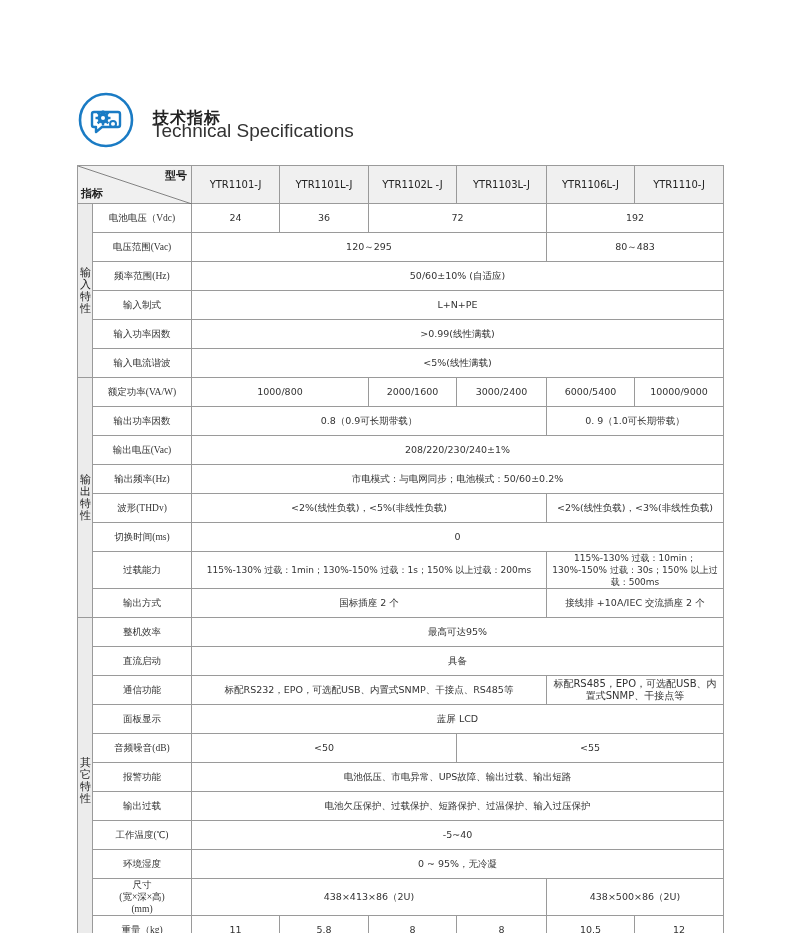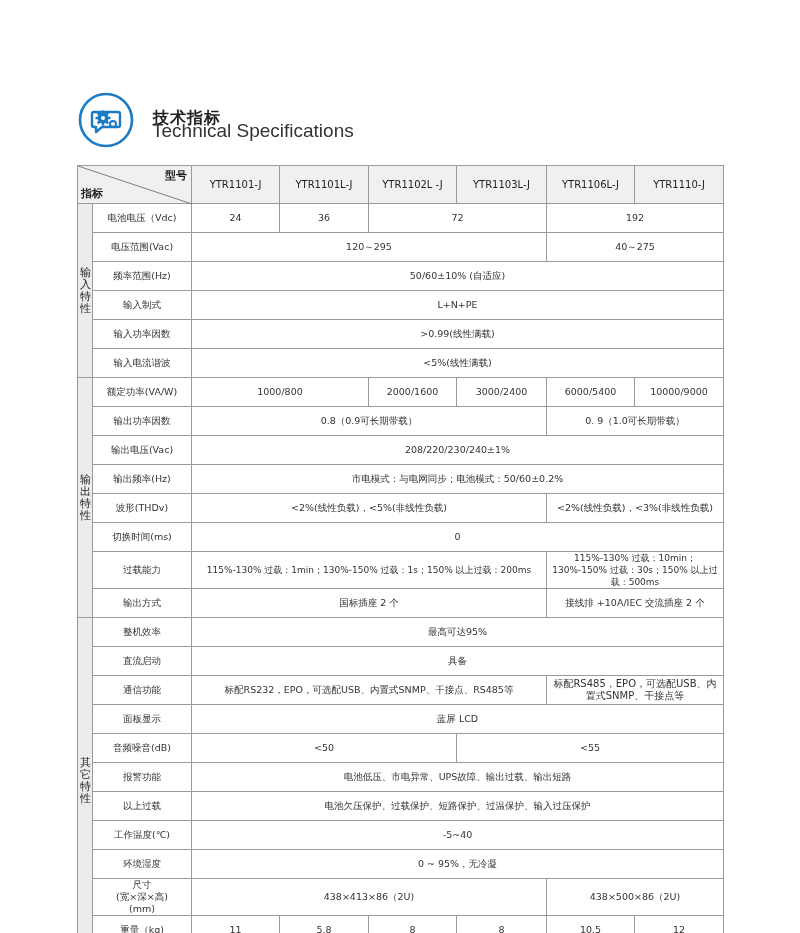--- a/index.html
+++ b/index.html
@@ -9,21 +9,21 @@
   .hdr-icon { position:absolute; left:0; top:3px; width:58px; height:58px; }
   .hdr-cn { position:absolute; left:76px; top:20px; font-size:16px; font-weight:bold; color:#222; letter-spacing:1px; }
   .hdr-en { position:absolute; left:75px; top:32px; font-size:19px; color:#333; font-family:"Liberation Sans",sans-serif; }
   table.spec { position:absolute; left:77px; top:165px; border-collapse:collapse; table-layout:fixed;
                width:646px; font-size:9.5px; color:#333; }
   table.spec td, table.spec th { border:1px solid #9a9a9a; text-align:center; vertical-align:middle;
                padding:0 2px; font-weight:normal; line-height:12px; }
   table.spec th { background:#f0f0f0; height:37px; font-size:10px; color:#222; }
   table.spec td { height:28px; }
   td.grp { background:#ececec; font-size:11px; font-weight:bold; color:#222; line-height:15px; padding:0; }
-  td.lbl { color:#333; }
+  td.lbl { color:#333;font-family:Liberation Serif, serif; }
   th.corner { position:relative; padding:0; }
   th.corner svg { position:absolute; left:0; top:0; }
   .corner-top { position:absolute; right:4px; top:4px; font-size:11px; font-weight:bold; color:#222; }
   .corner-bot { position:absolute; left:3px; bottom:3px; font-size:11px; font-weight:bold; color:#222; }
   .notes { position:absolute; left:77px; top:880px; font-size:9px; color:#333; line-height:11.5px; }
 </style>
 </head>
 <body>
 
 <div class="hdr">
@@ -80,21 +80,21 @@
 性</span></td>
     <td class="lbl">电池电压（Vdc)</td>
     <td>24</td>
     <td>36</td>
     <td colspan="2">72</td>
     <td colspan="2">192</td>
   </tr>
   <tr>
     <td class="lbl">电压范围(Vac)</td>
     <td colspan="4">120～295</td>
-    <td colspan="2">40～275</td>
+    <td colspan="2">80～483</td>
   </tr>
   <tr>
     <td class="lbl">频率范围(Hz)</td>
     <td colspan="6">50/60±10% (自适应)</td>
   </tr>
   <tr>
     <td class="lbl">输入制式</td>
     <td colspan="6">L+N+PE</td>
   </tr>
   <tr>
@@ -175,21 +175,21 @@
   <tr>
     <td class="lbl">音频噪音(dB)</td>
     <td colspan="3">&lt;50</td>
     <td colspan="3">&lt;55</td>
   </tr>
   <tr>
     <td class="lbl">报警功能</td>
     <td colspan="6">电池低压、市电异常、UPS故障、输出过载、输出短路</td>
   </tr>
   <tr>
-    <td class="lbl">以上过载</td>
+    <td class="lbl">输出过载</td>
     <td colspan="6">电池欠压保护、过载保护、短路保护、过温保护、输入过压保护</td>
   </tr>
   <tr>
     <td class="lbl">工作温度(℃)</td>
     <td colspan="6">-5~40</td>
   </tr>
   <tr>
     <td class="lbl">环境湿度</td>
     <td colspan="6">0 ~ 95%，无冷凝</td>
   </tr>

